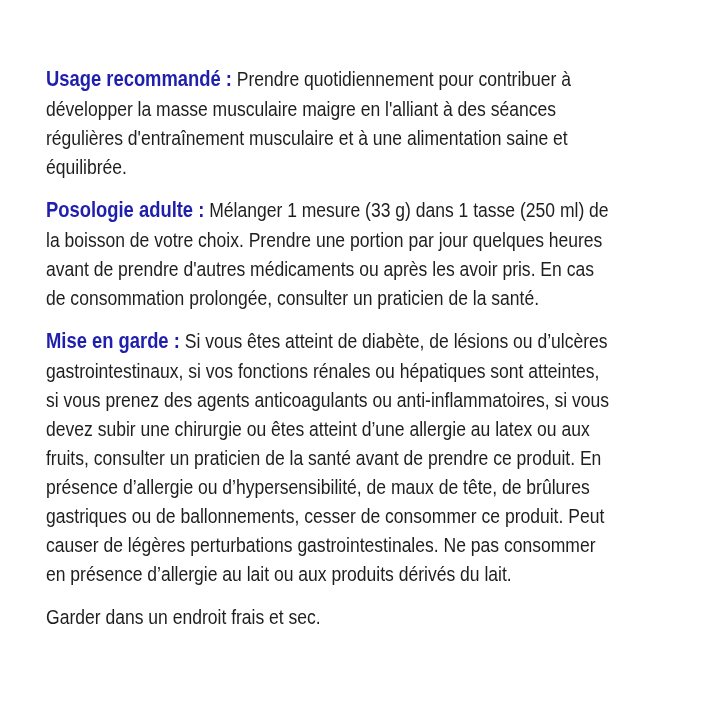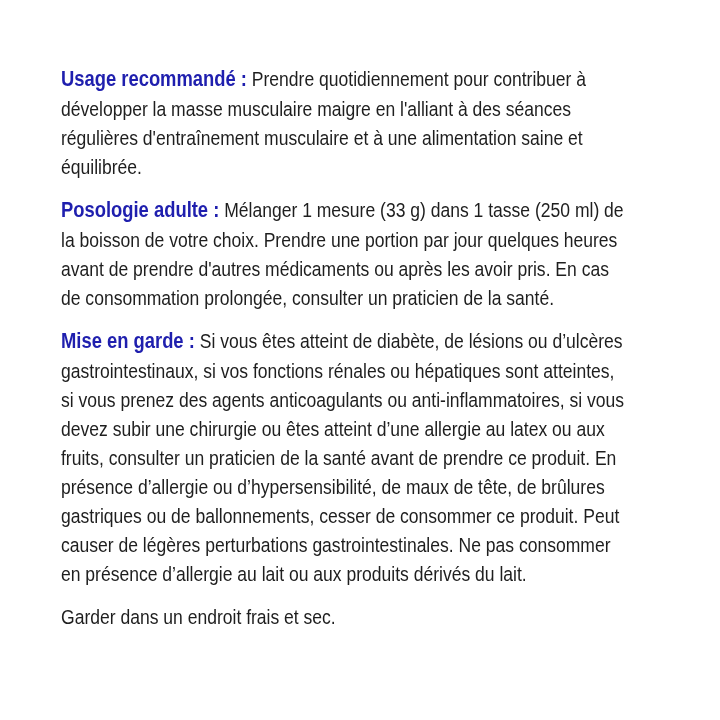--- a/index.html
+++ b/index.html
@@ -10,21 +10,21 @@
   body {
     width: 720px;
     height: 720px;
     overflow: hidden;
     font-family: "Liberation Sans", sans-serif;
   }
   .label-page {
     box-sizing: border-box;
     width: 720px;
     height: 544px;
-    padding: 64px 0 0 61px;
+    padding: 64px 0 0 46px;
     background: #ffffff;
   }
   
   .text-block {
     width: 660px;
     transform: scaleX(0.855);
     transform-origin: 0 0;
   }
   .para {
     margin: 0 0 14px 0;

